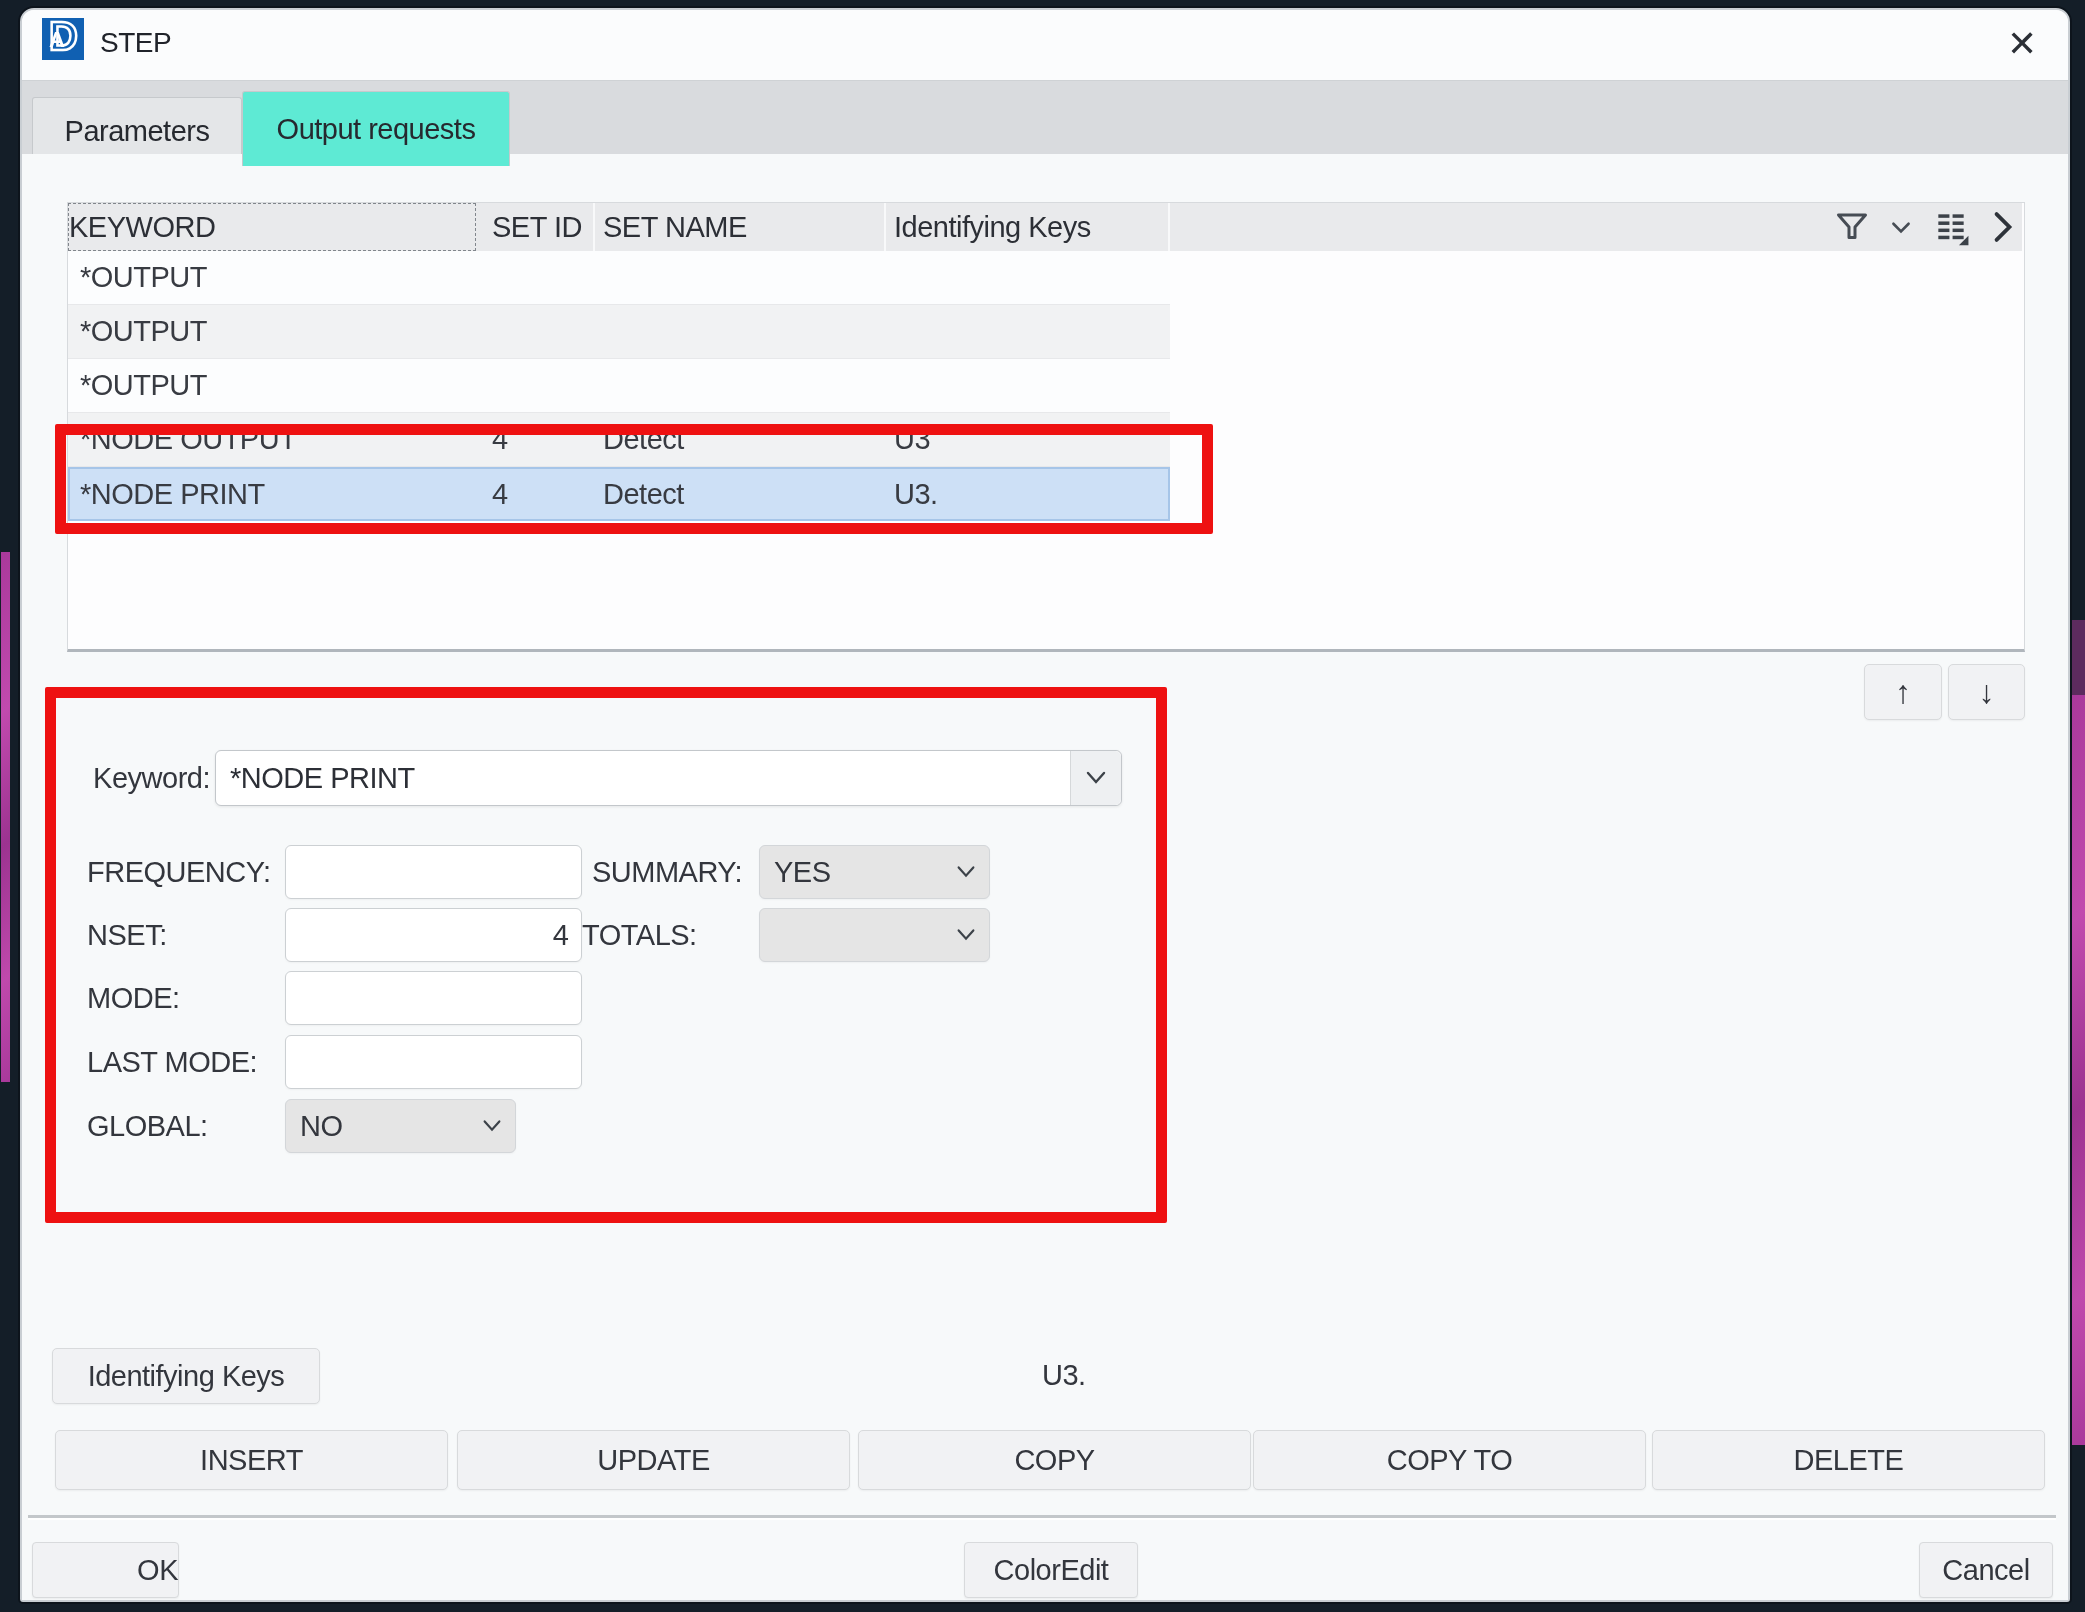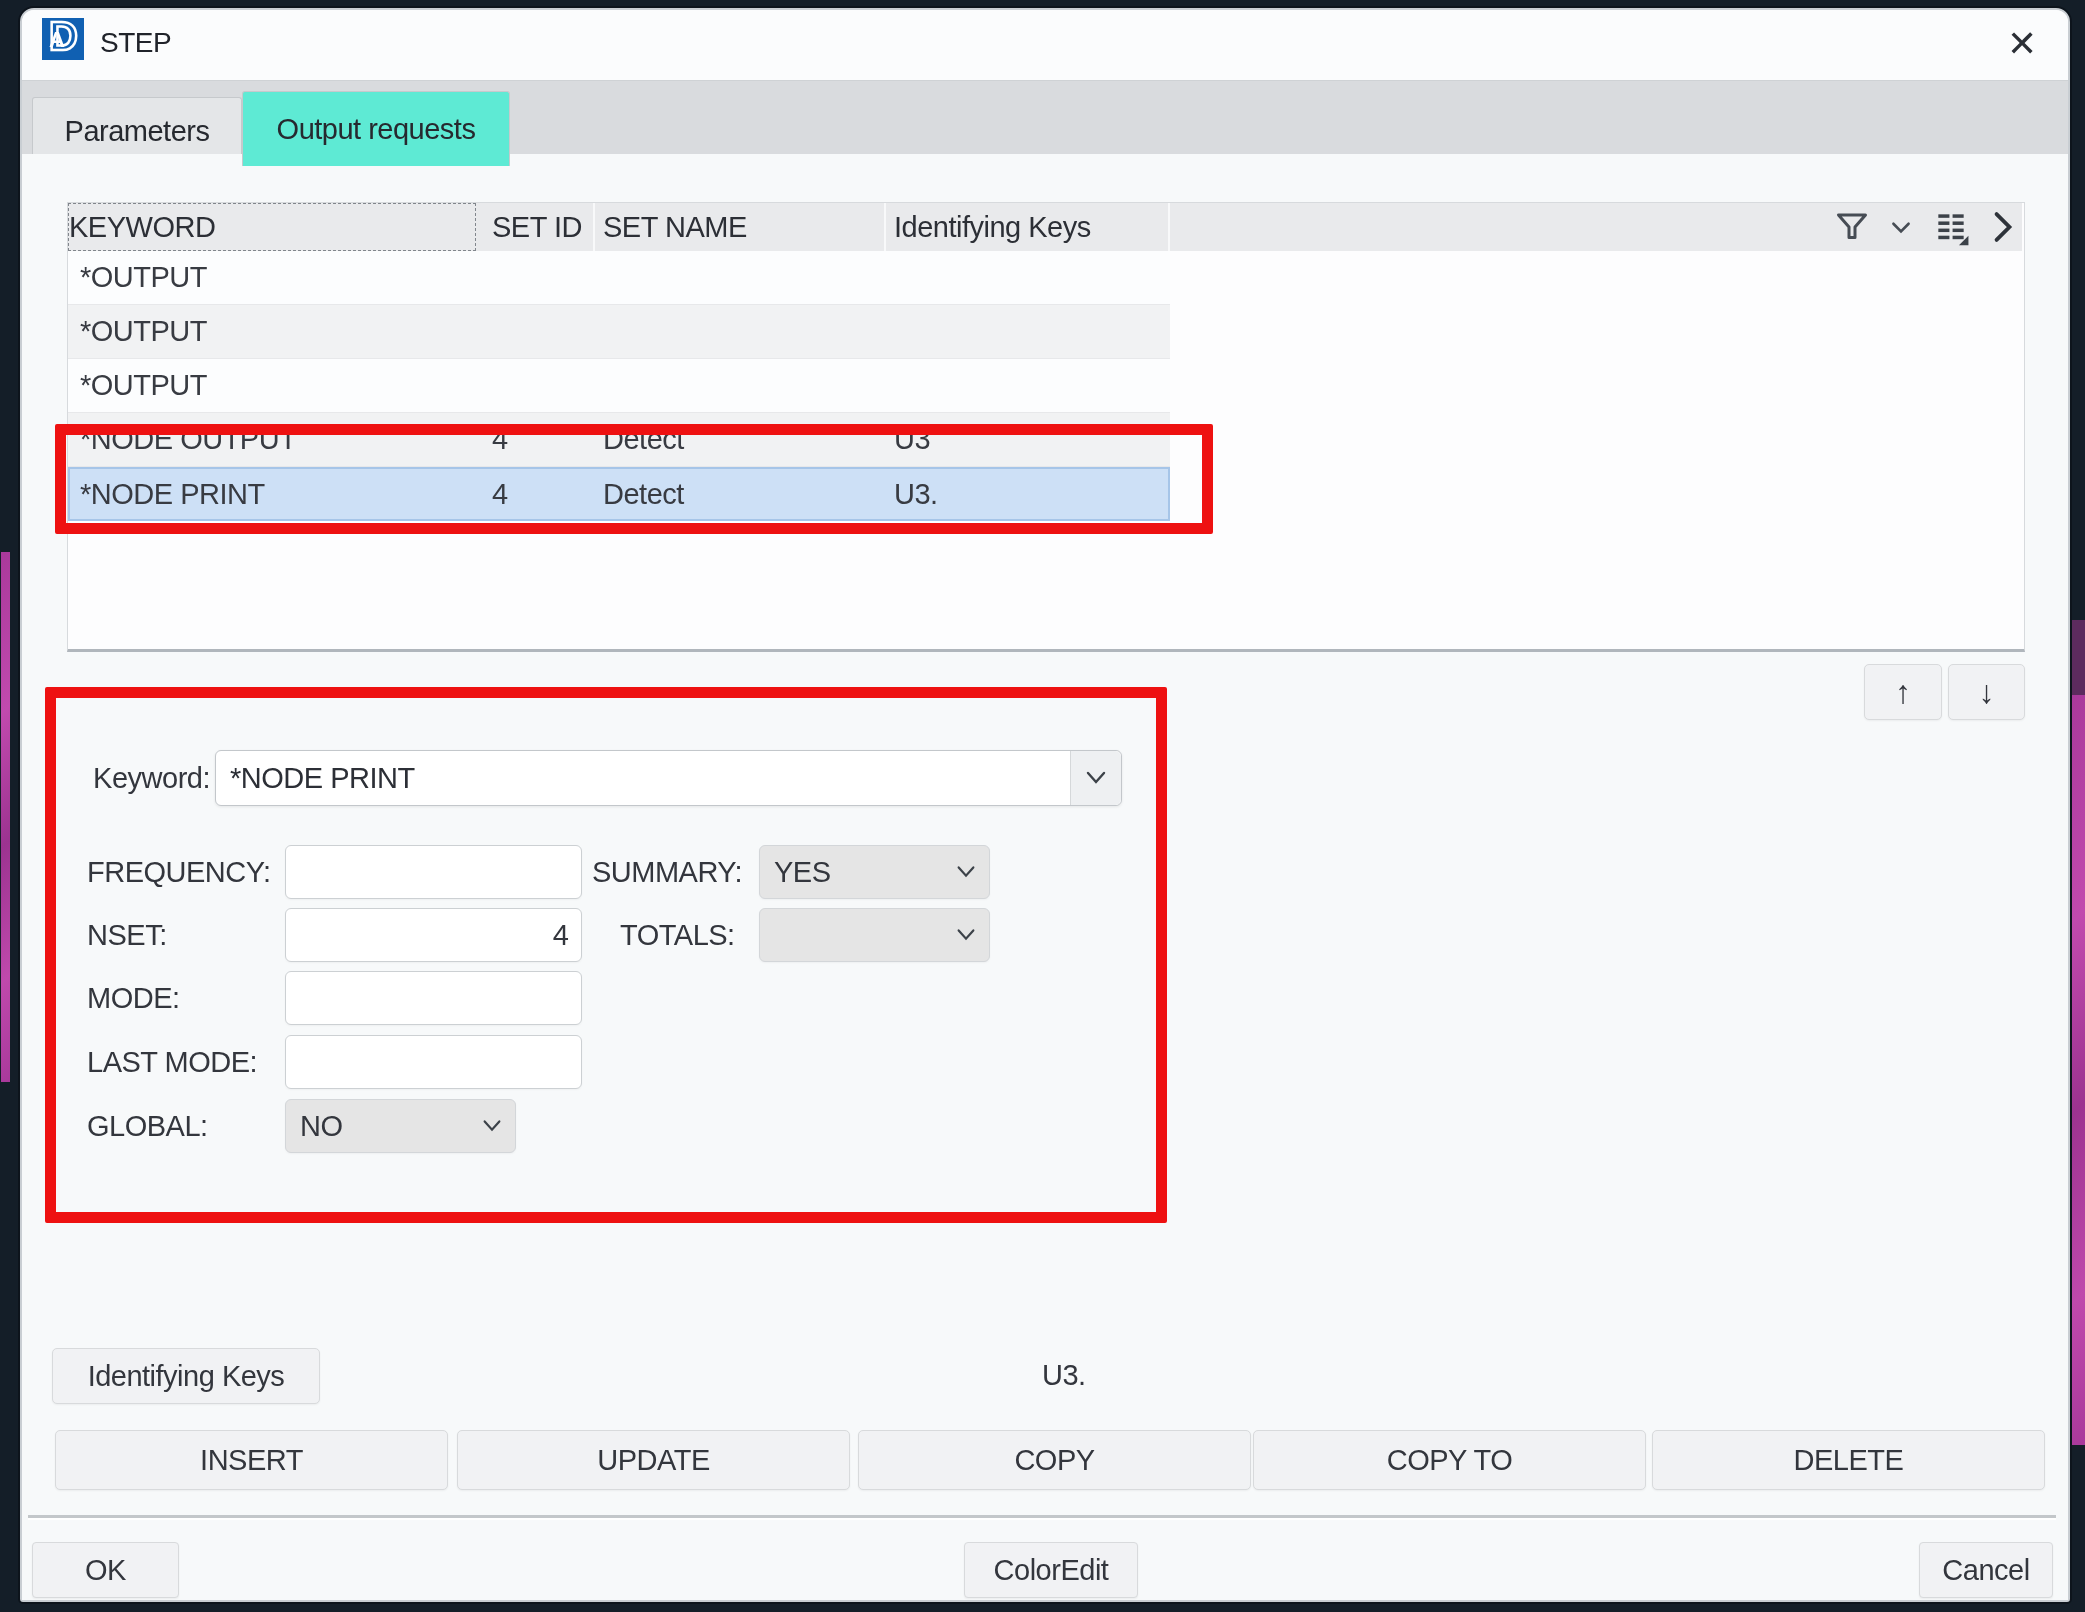--- a/index.html
+++ b/index.html
@@ -193,21 +193,21 @@
               <polyline points="4,3 12,12 20,3"></polyline>
             </svg>
         </span>
       </div>
 
       <div class="abs field-label" style="left:65px;top:754px;height:54px;">
         <span>NSET:</span>
       </div>
       <input class="abs txtinput" style="left: 263px; top: 754px; width: 297px; height: 54px; text-align: right;" value="4">
 
-      <div class="abs field-label" style="left:598px;top:754px;height:54px;">
+      <div class="abs field-label" style="left:560px;top:754px;height:54px;">
         <span>TOTALS:</span>
       </div>
       <div class="abs combo" style="left:737px;top:754px;width:231px;height:54px;">
         <span></span>
         <span class="chev">
           <svg width="22" height="16" viewBox="0 0 24 16" fill="none" stroke="#3c4249" stroke-width="2.4" stroke-linecap="round">
               <polyline points="4,3 12,12 20,3"></polyline>
             </svg>
         </span>
       </div>
@@ -249,21 +249,21 @@
         <span>COPY</span>
       </div>
       <div class="abs btn" style="left:1231px;top:1276px;width:391px;height:58px;">
         <span>COPY TO</span>
       </div>
       <div class="abs btn" style="left:1630px;top:1276px;width:391px;height:58px;">
         <span>DELETE</span>
       </div>
 
       <div class="abs sep" style="left:6px;top:1361px;width:2028px;height:3px;"></div>
-      <div class="abs btn" style="left:10px;top:1388px;width:145px;height:54px;border-radius:4px;">
+      <div class="abs btn" style="left:10px;top:1388px;width:145px;height:54px;border-radius:4px;justify-content:flex-end;">
         <span>OK</span>
       </div>
       <div class="abs btn" style="left:942px;top:1388px;width:172px;height:54px;border-radius:4px;">
         <span>ColorEdit</span>
       </div>
       <div class="abs btn" style="left:1897px;top:1388px;width:132px;height:54px;border-radius:4px;">
         <span>Cancel</span>
       </div>
     </div>
   </div>

